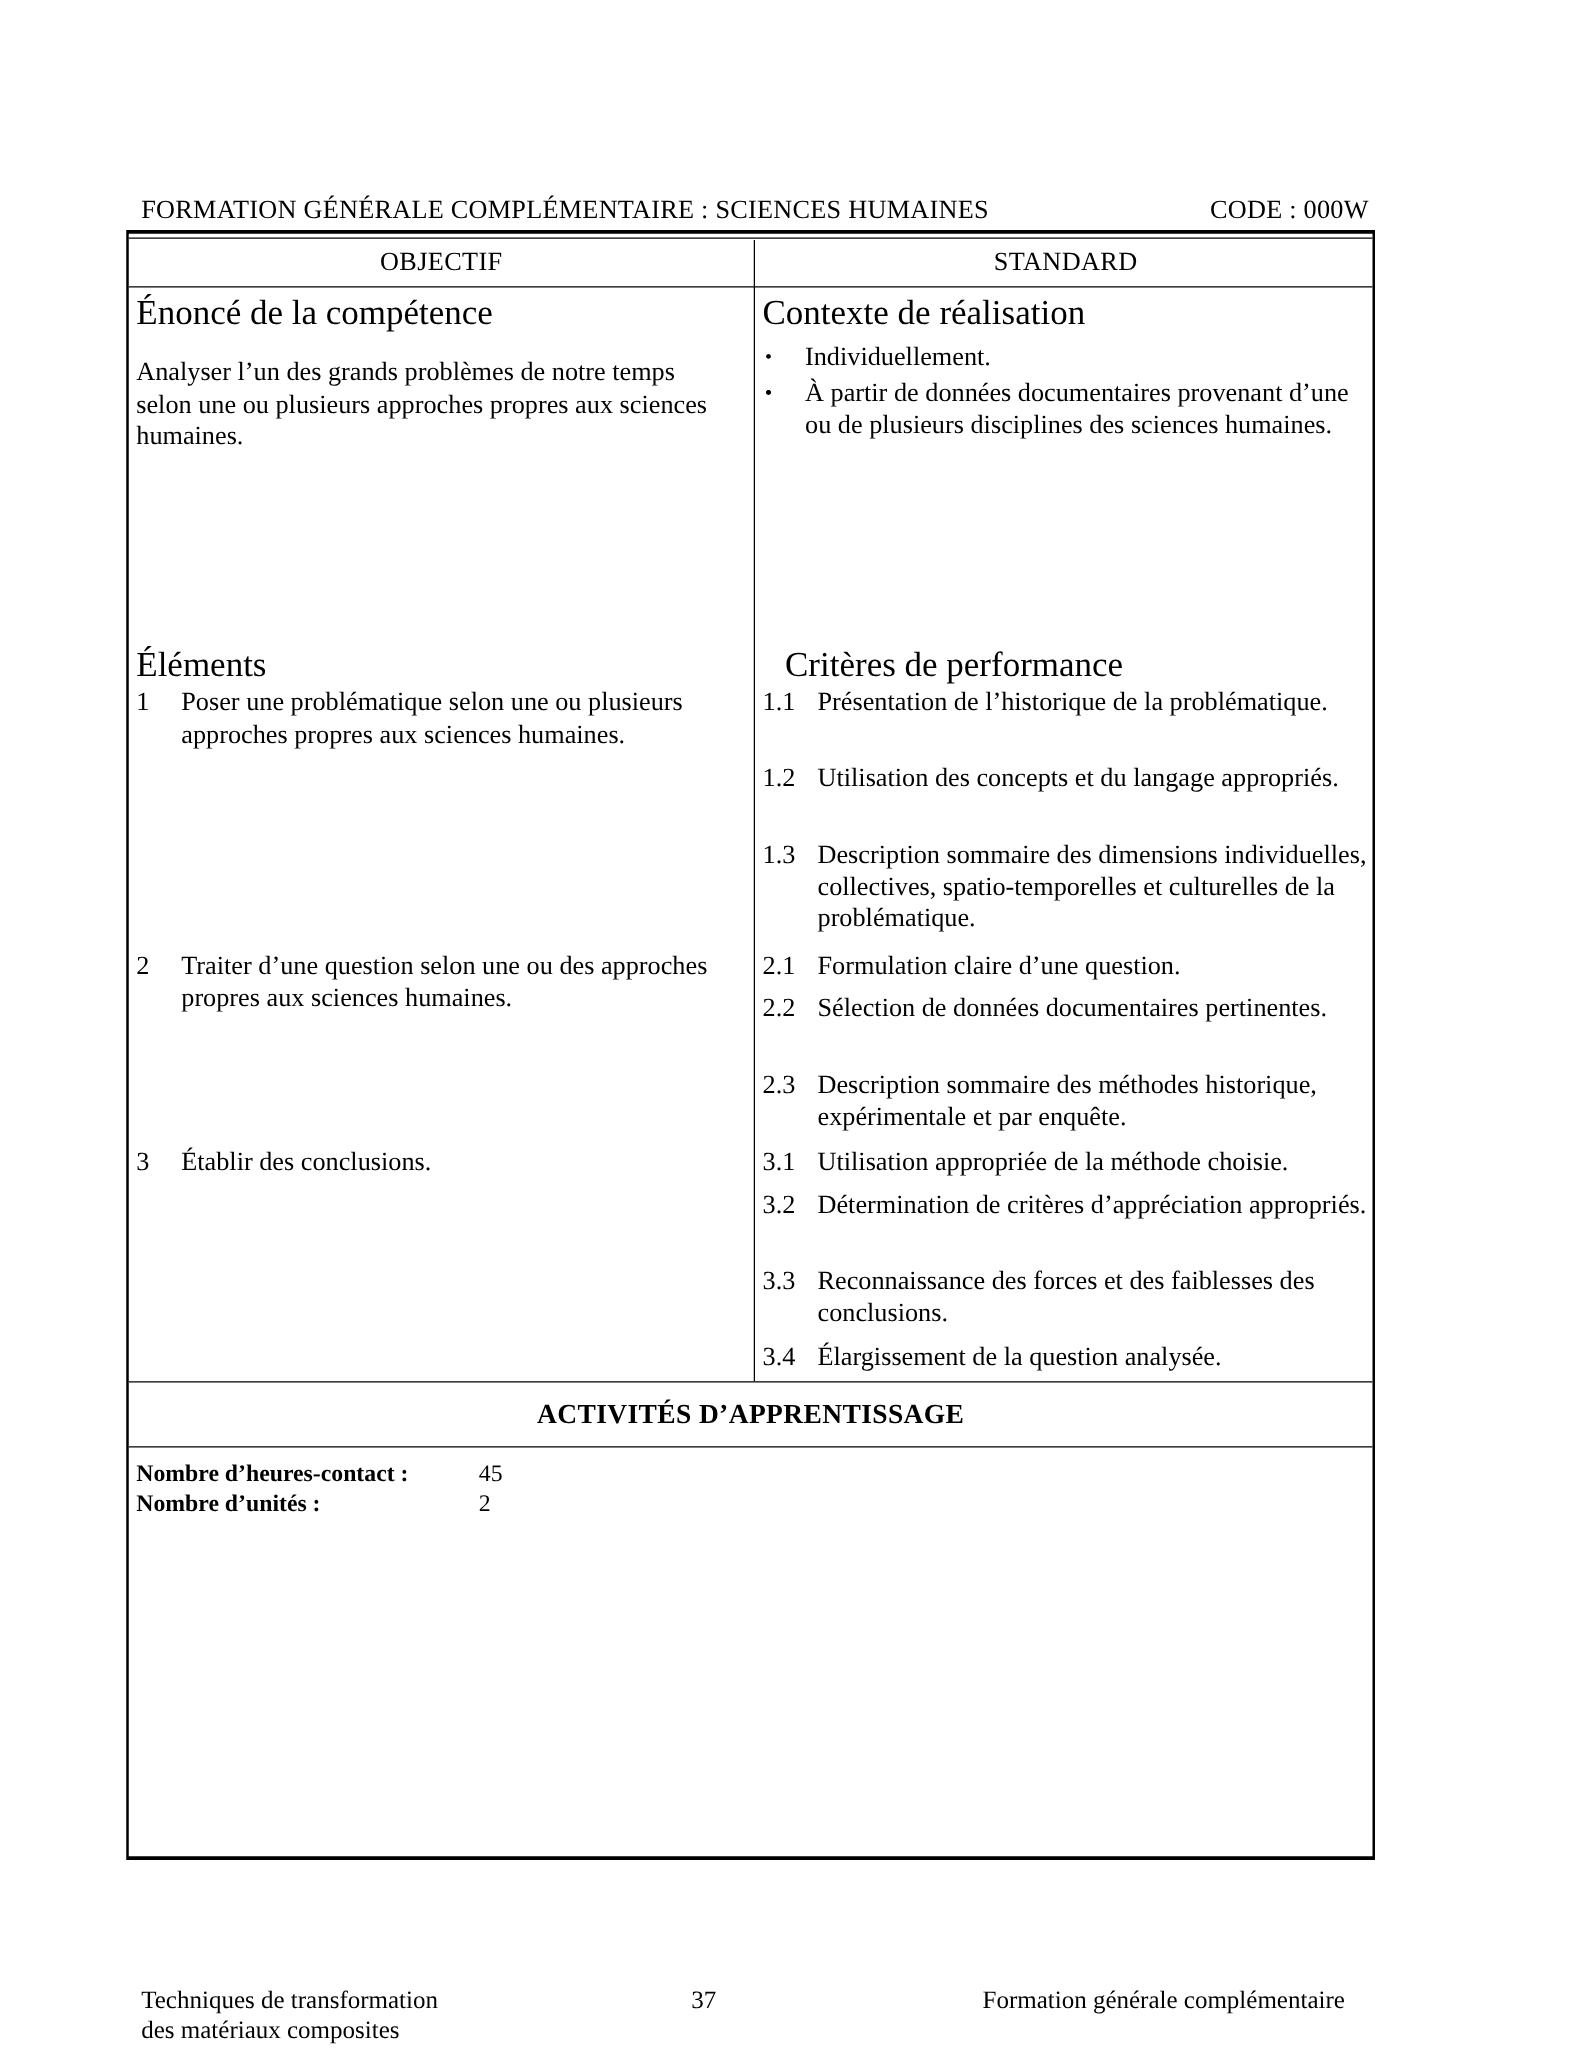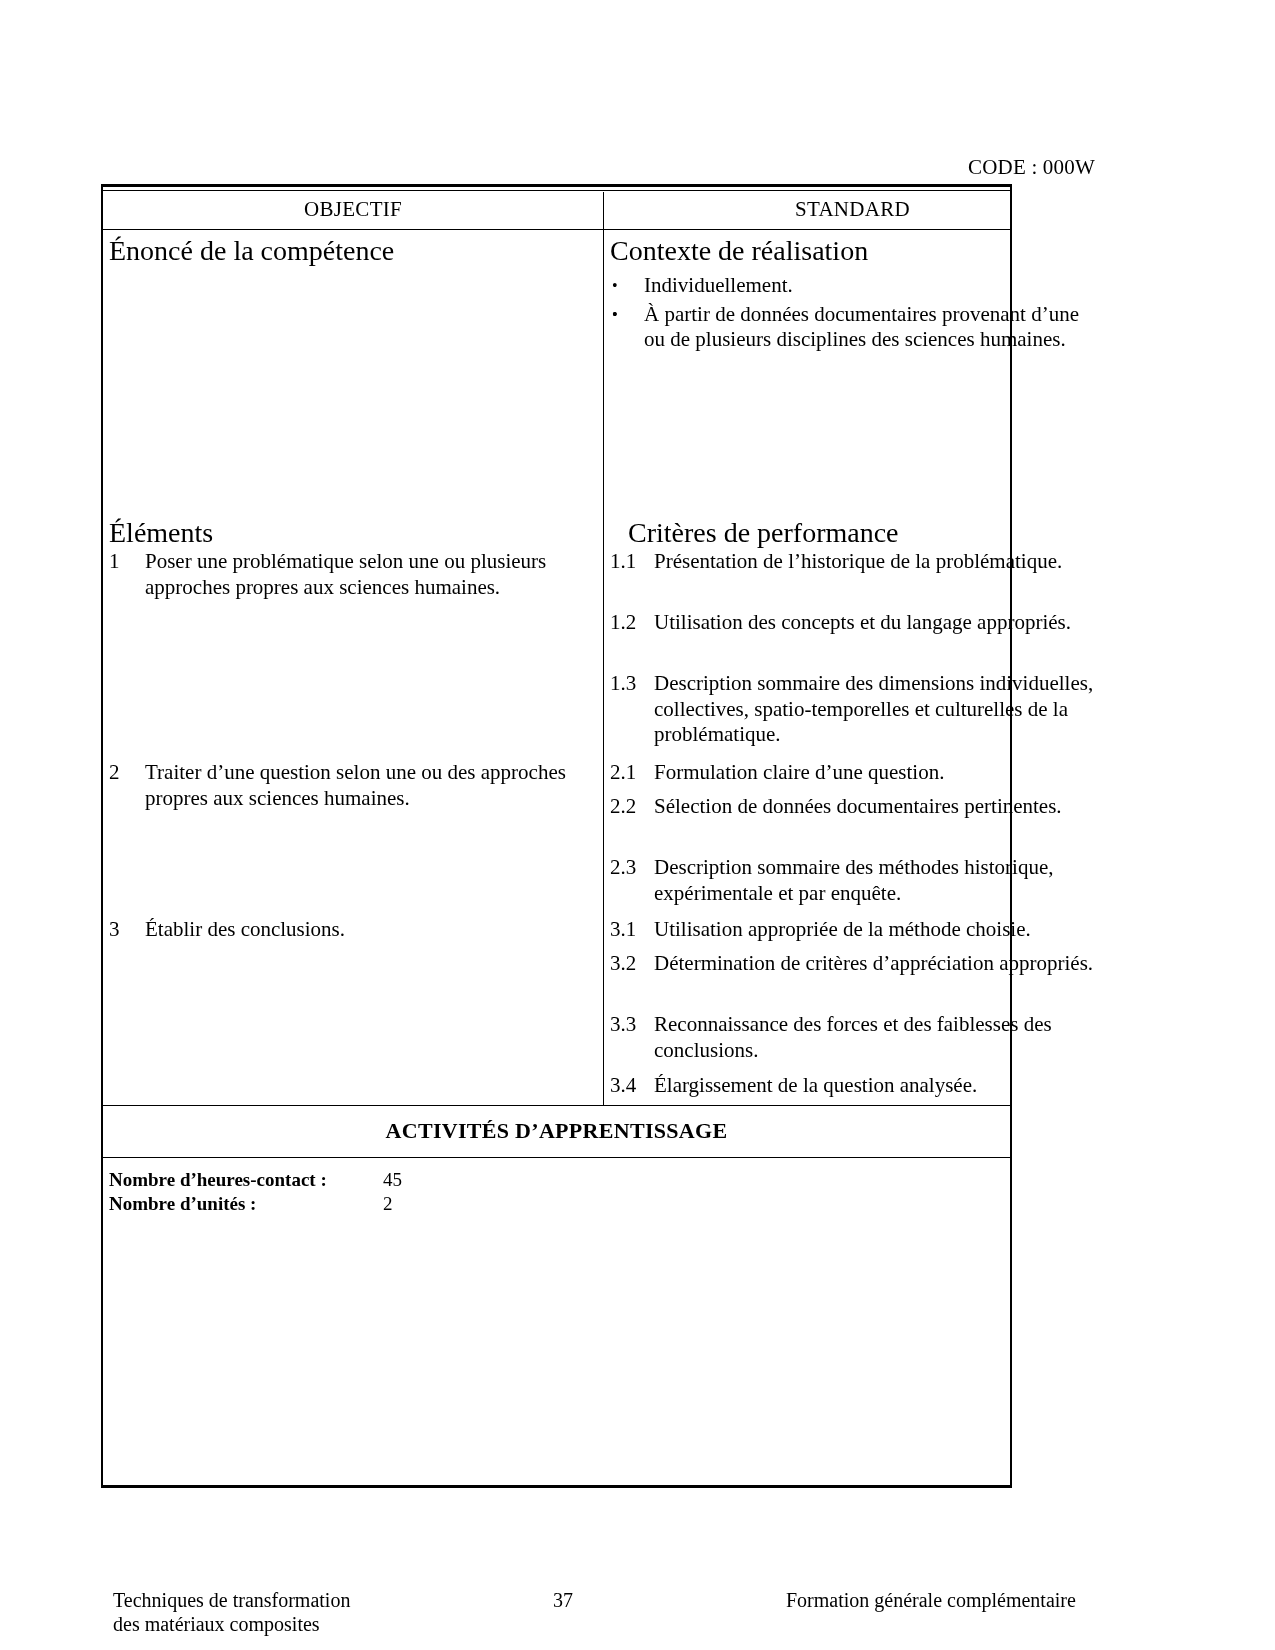--- a/index.html
+++ b/index.html
@@ -3,21 +3,21 @@
 <meta charset="utf-8">
 <style>
   html, body { margin: 0; padding: 0; background: #ffffff; }
   body { width: 1275px; height: 1650px; position: relative; overflow: hidden;
          font-family: "Liberation Serif", "DejaVu Serif", serif; color: #000; }
   .page-header { position: absolute; left: 113px; top: 155px; width: 982px; height: 30px;
                  font-size: 21px; letter-spacing: 0.2px; }
   .page-header .title { position: absolute; left: 0; top: 0; white-space: nowrap; }
   .page-header .code { position: absolute; right: 0; top: 0; white-space: nowrap; }
 
-  .frame { position: absolute; left: 101px; top: 184px; width: 911px; height: 1304px;
+  .frame { position: absolute; left: 101px; top: 184px; width: 999px; height: 1304px;
            border-top: 3px solid #000; border-left: 2px solid #000; border-right: 2px solid #000;
            border-bottom: 3px solid #000; box-sizing: border-box; }
   .thin-top { position: absolute; left: 0; right: 0; top: 3px; border-top: 1.5px solid #000; }
 
   .col-divider { position: absolute; left: 500px; top: 5px; height: 913px; border-left: 1.5px solid #000; }
   .hline { position: absolute; left: 0; right: 0; border-top: 1.5px solid #000; }
 
   .col-head { position: absolute; top: 10px; height: 32px; font-size: 21px; text-align: center; letter-spacing: 0.3px; }
   .col-head.left { left: 0; width: 500px; }
   .col-head.right { left: 502px; width: 495px; }
@@ -46,32 +46,34 @@
 
   .footer { position: absolute; top: 1588px; font-size: 20px; line-height: 24px; }
   .footer.left { left: 113px; }
   .footer.center { left: 553px; }
   .footer.right { left: 786px; }
 </style>
 </head>
 <body>
 
 <div class="page-header">
+  <span class="title">FORMATION GÉNÉRALE COMPLÉMENTAIRE : SCIENCES HUMAINES</span>
   <span class="code">CODE : 000W</span>
 </div>
 
 <div class="frame">
   <div class="thin-top"></div>
 
   <div class="col-head left">OBJECTIF</div>
   <div class="col-head right">STANDARD</div>
   <div class="hline" style="top:42px"></div>
   <div class="col-divider"></div>
 
   <div class="heading" style="left:6px; top:48px">Énoncé de la compétence</div>
+  <div class="para" style="left:6px; top:98px; width:480px">Analyser l’un des grands problèmes de notre temps selon une ou plusieurs approches propres aux sciences humaines.</div>
 
   <div class="heading" style="left:507px; top:48px">Contexte de réalisation</div>
   <ul class="bullets">
     <li><span class="bullet">•</span><span>Individuellement.</span></li>
     <li><span class="bullet">•</span></li>
     <li><span class="bullet">•</span><span>À partir de données documentaires provenant d’une ou de plusieurs disciplines des sciences humaines.</span></li>
   </ul>
 
   <div class="heading" style="left:6px; top:330px">Éléments</div>
   <div class="item left-item" style="top:362px">

